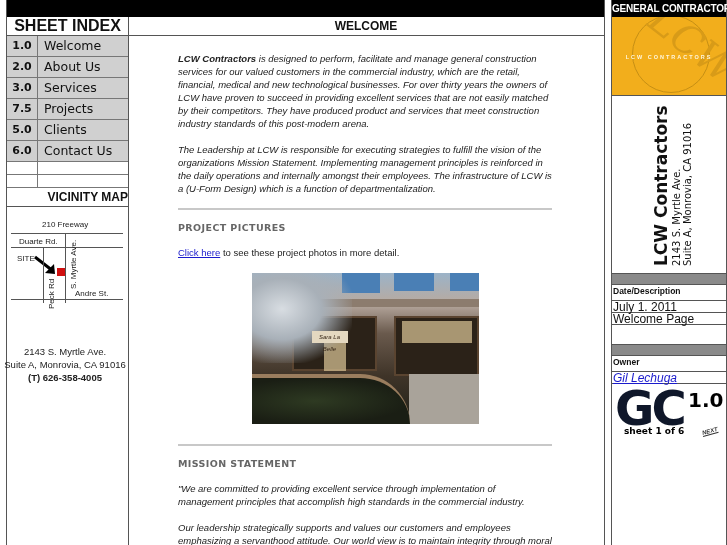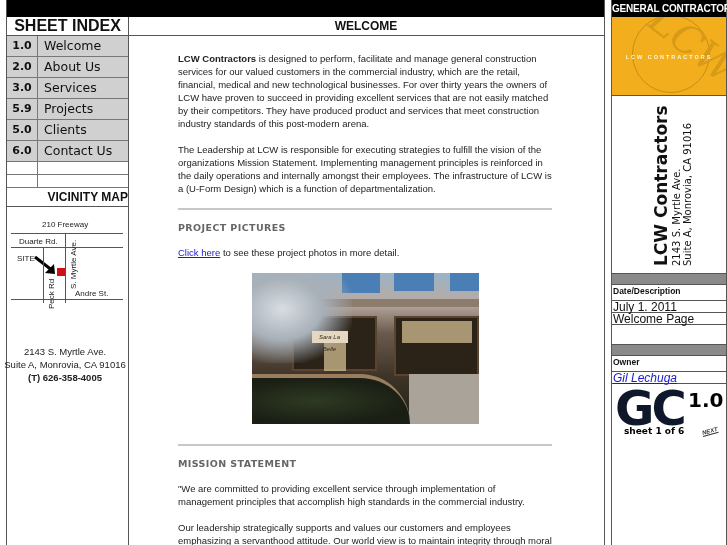--- a/index.html
+++ b/index.html
@@ -33,21 +33,21 @@
     #addr { text-align: center; font-size: 9.5px; line-height: 13px; color: #222; margin-top: 8px; margin-left: -7px; width: 130px; }
     #addr .b { font-weight: bold; }
 
     
     #main { position: absolute; left: 128px; top: 0; width: 477px; height: 545px;
             border-right: 1px solid #555; }
     #main .topbar { height: 17px; background: #000; }
     #main .title { height: 19px; border-bottom: 1px solid #555; text-align: center;
                    font-weight: bold; font-size: 12px; line-height: 18px; color: #111; }
     #content { padding: 16px 52px 0 50px; font-size: 9.5px; line-height: 13px; color: #222; }
-    #content p { margin-bottom: 13px; }
+    #content p { margin-bottom: 13px; font-style: italic; }
     #content .hr { height: 2px; background: #c8c8c8; margin: 13px 0 11px 0; }
     #content h3 { font-family: "DejaVu Sans", sans-serif; font-size: 9.5px; font-weight: bold;
                   color: #666; letter-spacing: 0.4px; margin-bottom: 12px; }
     #content a { color: #1a1acc; text-decoration: underline; }
     #photo { width: 227px; height: 151px; margin: 14px auto 0 auto; position: relative; overflow: hidden;
              background: linear-gradient(#9bb3c8 0%, #b8aaa0 20%, #6a5a4d 40%, #3f3428 68%, #1e2018 100%); }
     #photo .win { position: absolute; background: #4a7fb5; }
     #photo .store { position: absolute; background: #2b2218; border: 2px solid #5a4430; }
     #photo .glass { position: absolute; background: #c8b48a; opacity: 0.8; }
     #photo .planter { position: absolute; left: 0; bottom: 0; width: 158px; height: 50px;
@@ -105,21 +105,21 @@
   </div>
   <div class="nav-row">
     <div class="num">2.0</div>
     <div class="lab">About Us</div>
   </div>
   <div class="nav-row">
     <div class="num">3.0</div>
     <div class="lab">Services</div>
   </div>
   <div class="nav-row">
-    <div class="num">5.9</div>
+    <div class="num">7.5</div>
     <div class="lab">Projects</div>
   </div>
   <div class="nav-row">
     <div class="num">5.0</div>
     <div class="lab">Clients</div>
   </div>
   <div class="nav-row">
     <div class="num">6.0</div>
     <div class="lab">Contact Us</div>
   </div>

